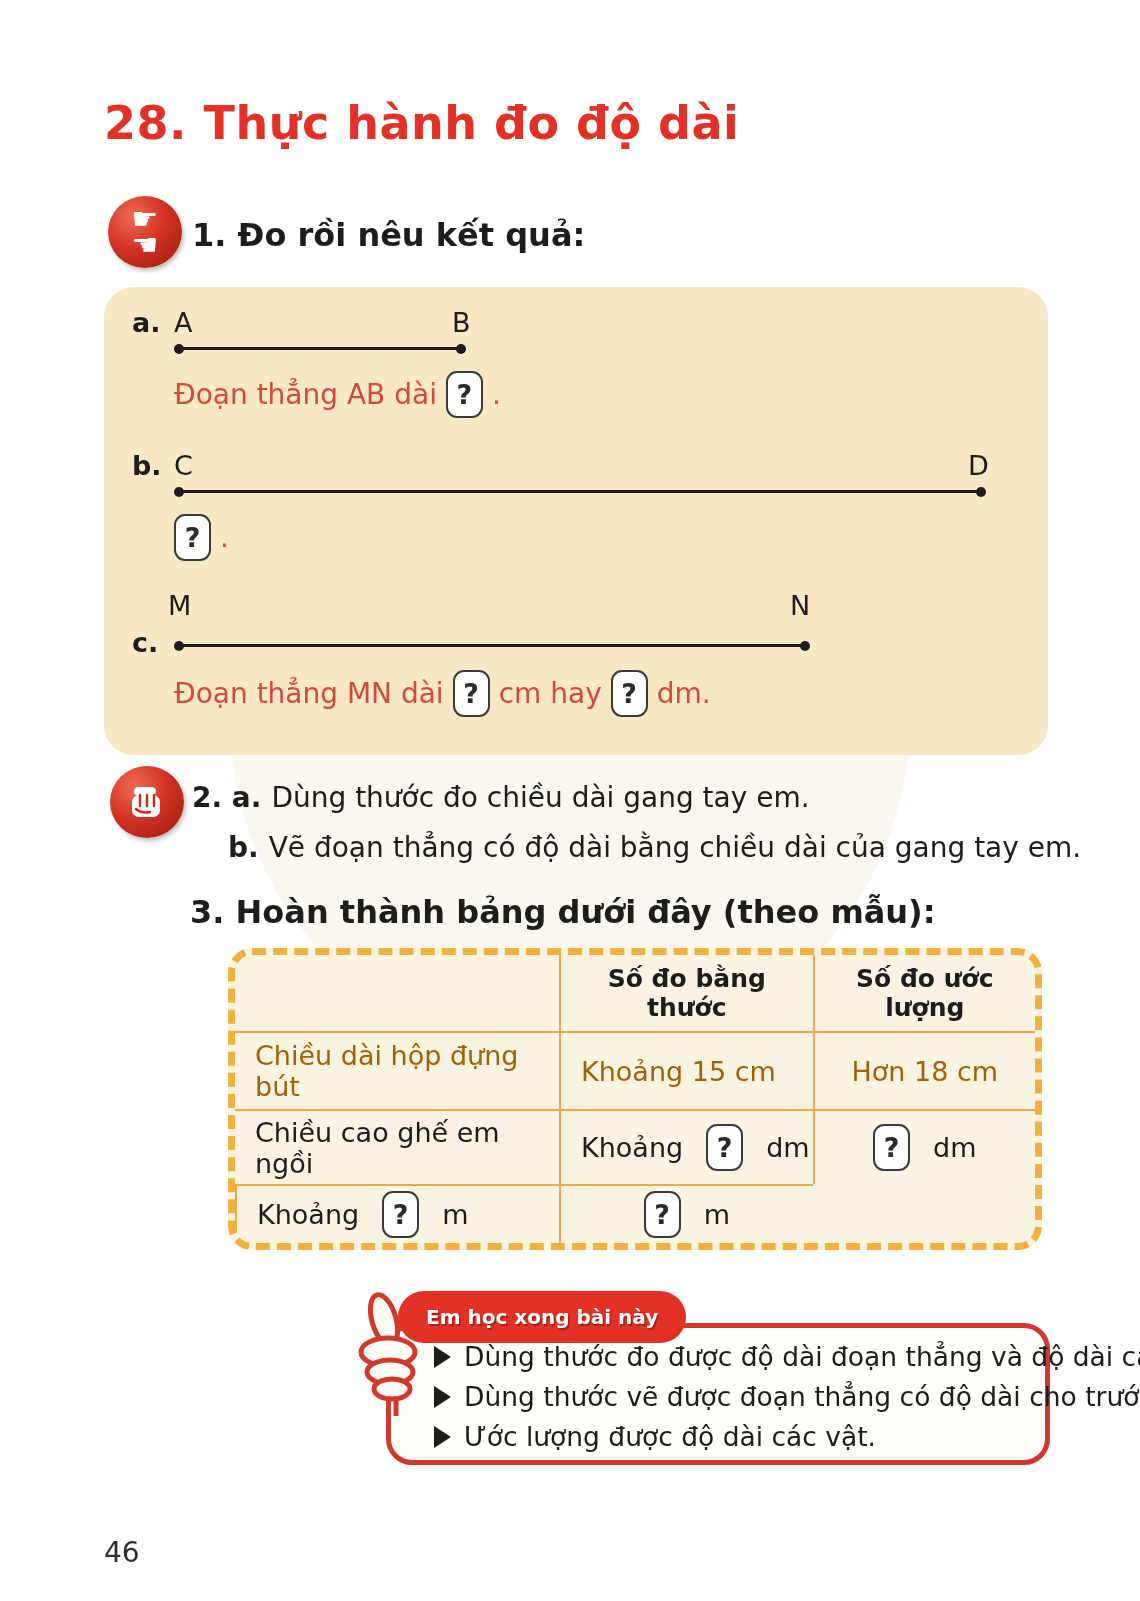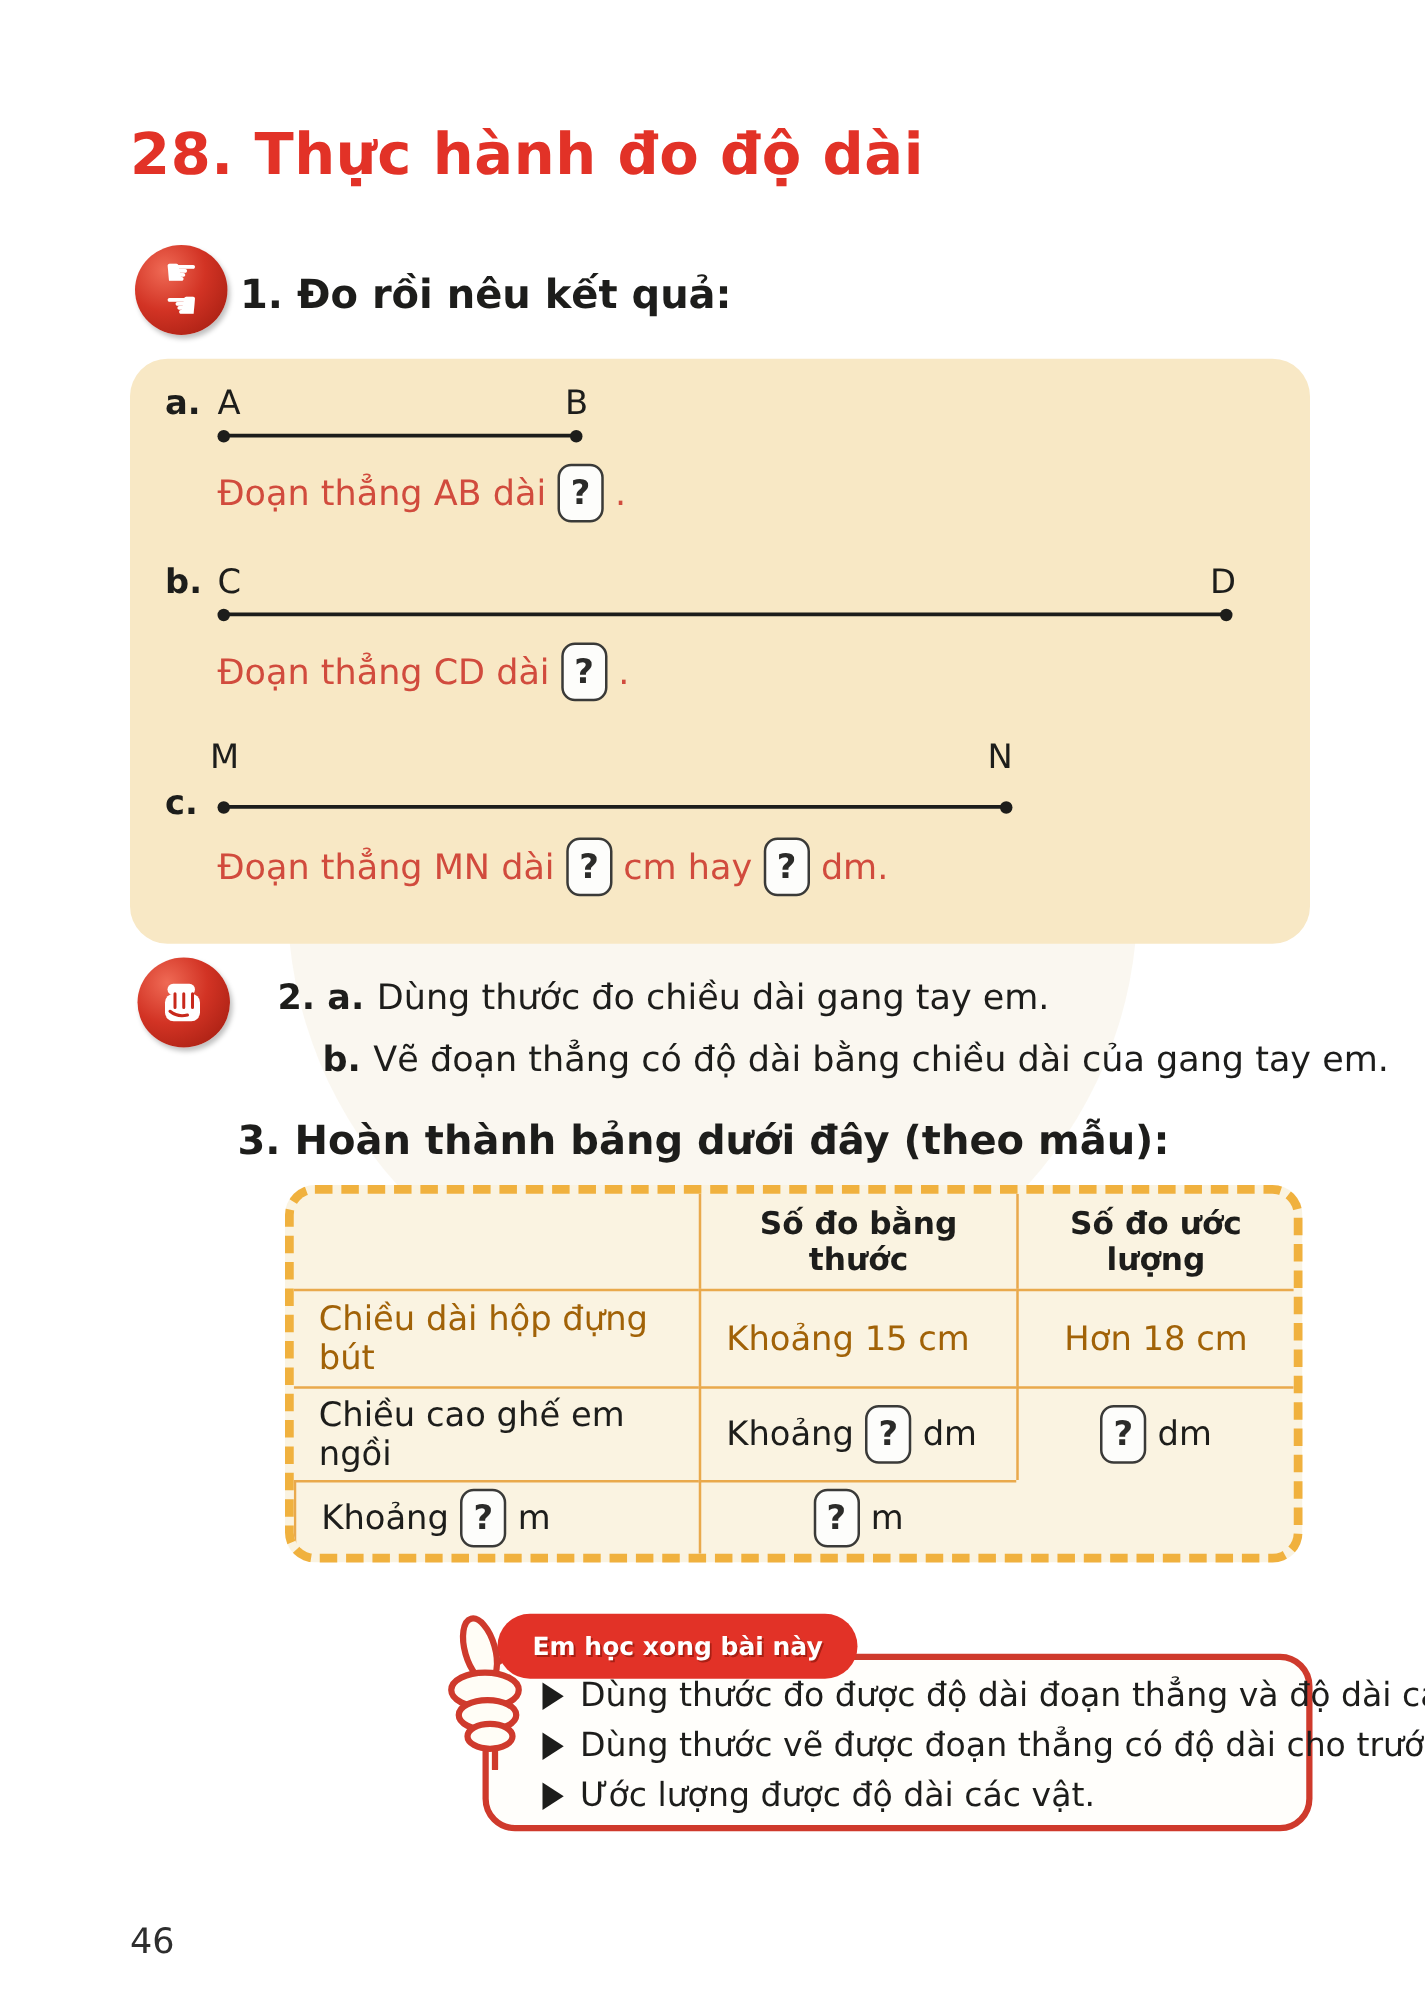--- a/index.html
+++ b/index.html
@@ -78,21 +78,21 @@
 
   .qbox {
     display:inline-flex; align-items:center; justify-content:center;
     width:37px; height:47px;
     background:#fdfdfb; border:2.5px solid #3a3a38; border-radius:11px;
     font-size:27px; font-weight:bold; color:#2b2b29;
     flex:0 0 auto;
   }
 
   
-  .task-line { position:absolute; font-size:28px; color:#1d1d1b; white-space:nowrap;margin-left:30px; }
+  .task-line { position:absolute; font-size:28px; color:#1d1d1b; white-space:nowrap; }
   .task-line .bold-prefix { font-weight:bold; margin-right:10px; }
   .line-2a { left:192px; top:781px; }
   .line-2b { left:228px; top:831px; }
 
   
   .measure-table {
     position:absolute; left:228px; top:948px;
     width:814px; height:302px;
     background:#faf3e1;
     border:7px dashed #f0b13e; border-radius:24px;
@@ -103,21 +103,21 @@
   }
   .measure-table .cell {
     display:flex; align-items:center; font-size:27px; padding:0 14px;
   }
   .measure-table .col2, .measure-table .col3 { border-left:2px solid #e9a94c; }
   .measure-table .rrow { border-top:2px solid #e9a94c; }
   .measure-table .hdr { font-weight:bold; font-size:25px; justify-content:center; text-align:center; }
   .measure-table .blue { color:#a16207; }
   .measure-table .center { justify-content:center; }
   .measure-table .left-pad { padding-left:20px; }
-  .measure-table .cell-flex { gap:9px; white-space:nowrap; }
+  .measure-table .cell-flex { gap:23px; white-space:nowrap; }
 
   
   .summary-box {
     position:absolute; left:386px; top:1323px;
     width:664px; height:142px;
     background:#fffefb;
     border:5px solid #cf3a2c; border-radius:26px;
   }
   .summary-ribbon {
     position:absolute; left:398px; top:1291px;
@@ -166,21 +166,20 @@
       <span>Đoạn thẳng AB dài</span>
       <span class="qbox">?</span>
       <span>.</span>
     </div>
 
     <span class="item-label" style="left:28px; top:163px;">b.</span>
     <span class="pt-label" style="left:70px; top:163px;">C</span>
     <span class="pt-label" style="left:864px; top:163px;">D</span>
     <div class="segment" style="left:73px; top:203px; width:806px;"></div>
     <div class="red-sentence" style="left:70px; top:227px;">
-      <span>Đoạn thẳng CD dài</span>
       <span class="qbox">?</span>
       <span>.</span>
     </div>
 
     <span class="pt-label" style="left:64px; top:303px;">M</span>
     <span class="pt-label" style="left:686px; top:303px;">N</span>
     <span class="item-label" style="left:28px; top:340px;">c.</span>
     <div class="segment" style="left:73px; top:357px; width:630px;"></div>
     <div class="red-sentence" style="left:70px; top:383px;">
       <span>Đoạn thẳng MN dài</span>

